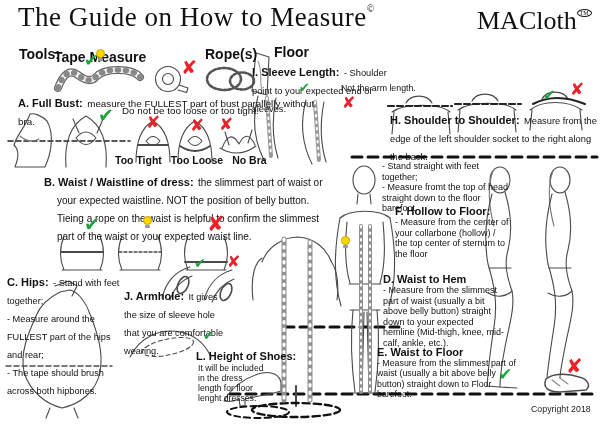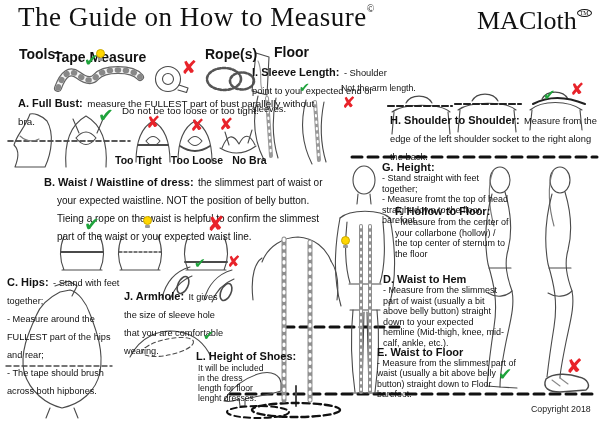--- a/index.html
+++ b/index.html
@@ -252,21 +252,20 @@
   <span class="abs cx" style="left:342px;top:93px;font-size:16px;">✘</span>
 
   <div class="abs" style="left:390px;top:62px;width:208px;margin-top:48px;">
     <span class="h">H. Shoulder to Shoulder:</span>
     <span class="t" style="font-size:9.3px;">Measure from the edge of the left shoulder socket to the right along the back.</span>
   </div>
   <span class="abs ck" style="left:543px;top:86px;font-size:15px;">✔</span>
   <span class="abs cx" style="left:570px;top:79px;font-size:17px;">✘</span>
 
   <div class="abs" style="left:382px;top:161px;width:130px;">
-    <div class="h">G. Height:</div>
     <div class="t pre" style="font-size:9px;">- Stand straight with feet together;
 - Measure fromt the top of head straight down to the floor barefoot.</div>
   </div>
 
   <div class="abs" style="left:395px;top:205px;width:114px;">
     <div class="h">F. Hollow to Floor:</div>
     <div class="t" style="font-size:9px;">- Measure from the center of your collarbone (hollow) / the top center of sternum to the floor</div>
   </div>
 
   <span class="abs bulb" style="left:341px;top:236px;"></span>

